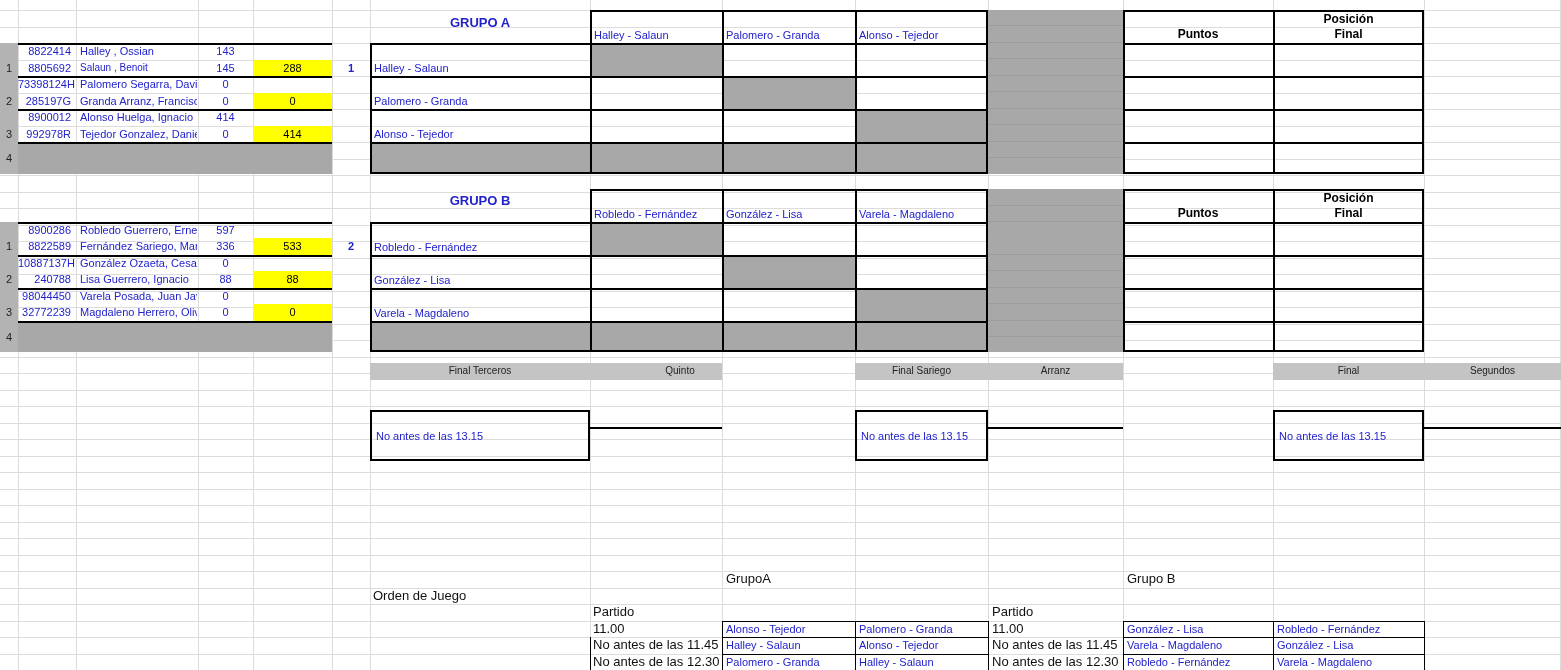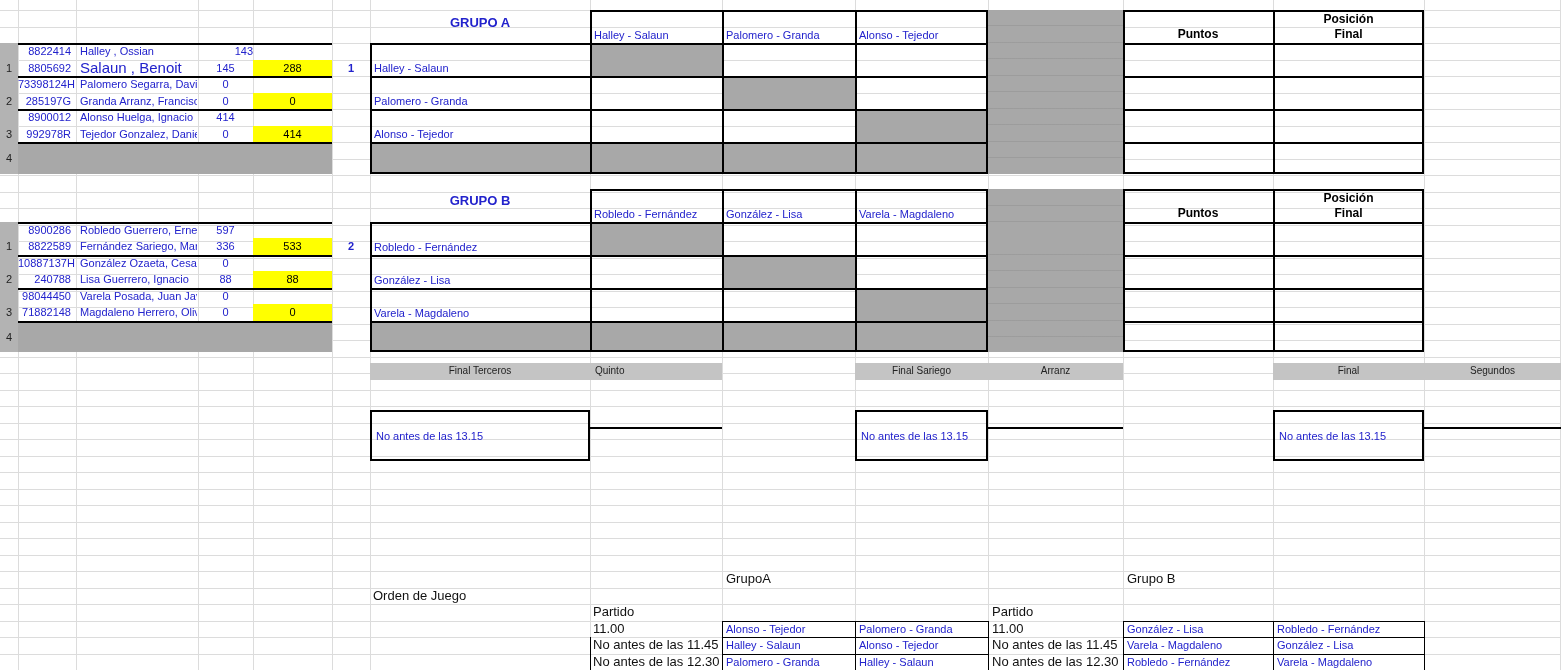--- a/index.html
+++ b/index.html
@@ -79,23 +79,23 @@
     <div style="position: absolute; left: 590px; top: 10px; width: 132px; height: 33px; display: flex; align-items: flex-end; padding: 0px 0px 2px 4px; font-size: 11px; color: rgb(34, 34, 204); white-space: nowrap; overflow: hidden;">Halley - Salaun</div>
     <div style="position: absolute; left: 722px; top: 10px; width: 133px; height: 33px; display: flex; align-items: flex-end; padding: 0px 0px 2px 4px; font-size: 11px; color: rgb(34, 34, 204); white-space: nowrap; overflow: hidden;">Palomero - Granda</div>
     <div style="position: absolute; left: 855px; top: 10px; width: 133px; height: 33px; display: flex; align-items: flex-end; padding: 0px 0px 2px 4px; font-size: 11px; color: rgb(34, 34, 204); white-space: nowrap; overflow: hidden;">Alonso - Tejedor</div>
     <div style="position: absolute; left: 1123px; top: 10px; width: 150px; height: 33px; display: flex; align-items: flex-end; justify-content: center; font-weight: bold; font-size: 12px; color: rgb(0, 0, 0); padding-bottom: 2px;">Puntos</div>
     <div style="position: absolute; left: 1273px; top: 10px; width: 151px; height: 33px; display: flex; flex-direction: column; align-items: center; justify-content: flex-end; font-weight: bold; font-size: 12px; color: rgb(0, 0, 0); padding-bottom: 1px; line-height: 15px;">
       <div style="position: static;">Posición</div>
       <div style="position: static;">Final</div>
     </div>
     <div style="position: absolute; left: 18px; top: 43px; width: 53px; height: 16.5px; line-height: 16.5px; text-align: right; font-size: 11px; color: rgb(34, 34, 204); white-space: nowrap;">8822414</div>
     <div style="position: absolute; left: 80px; top: 43px; width: 117px; height: 16.5px; line-height: 16.5px; font-size: 11px; color: rgb(34, 34, 204); overflow: hidden; white-space: nowrap;">Halley , Ossian</div>
-    <div style="position: absolute; left: 198px; top: 43px; width: 55px; height: 16.5px; line-height: 16.5px; text-align: right; font-size: 11px; color: rgb(34, 34, 204);">143</div>
+    <div style="position: absolute; left: 198px; top: 43px; width: 55px; height: 16.5px; line-height: 16.5px; text-align: center; font-size: 11px; color: rgb(34, 34, 204);">143</div>
     <div style="position: absolute; left: 18px; top: 59.5px; width: 53px; height: 16.5px; line-height: 16.5px; text-align: right; font-size: 11px; color: rgb(34, 34, 204); white-space: nowrap;">8805692</div>
-    <div style="position: absolute; left: 80px; top: 59.5px; width: 117px; height: 27px; line-height: 16.5px; font-size: 15px; color: rgb(34, 34, 204); overflow: hidden; white-space: nowrap;">Salaun , Benoit</div>
+    <div style="position: absolute; left: 80px; top: 59.5px; width: 117px; height: 27px; line-height: 16.5px; font-size: 10px; color: rgb(34, 34, 204); overflow: hidden; white-space: nowrap;">Salaun , Benoit</div>
     <div style="position: absolute; left: 198px; top: 59.5px; width: 55px; height: 16.5px; line-height: 16.5px; text-align: center; font-size: 11px; color: rgb(34, 34, 204);">145</div>
     <div style="position: absolute; left: 18px; top: 76px; width: 53px; height: 16.5px; line-height: 16.5px; text-align: right; font-size: 11px; color: rgb(34, 34, 204); white-space: nowrap;">73398124H</div>
     <div style="position: absolute; left: 80px; top: 76px; width: 117px; height: 16.5px; line-height: 16.5px; font-size: 11px; color: rgb(34, 34, 204); overflow: hidden; white-space: nowrap;">Palomero Segarra, David</div>
     <div style="position: absolute; left: 198px; top: 76px; width: 55px; height: 16.5px; line-height: 16.5px; text-align: center; font-size: 11px; color: rgb(34, 34, 204);">0</div>
     <div style="position: absolute; left: 18px; top: 92.5px; width: 53px; height: 16.5px; line-height: 16.5px; text-align: right; font-size: 11px; color: rgb(34, 34, 204); white-space: nowrap;">285197G</div>
     <div style="position: absolute; left: 80px; top: 92.5px; width: 117px; height: 16.5px; line-height: 16.5px; font-size: 11px; color: rgb(34, 34, 204); overflow: hidden; white-space: nowrap;">Granda Arranz, Francisco</div>
     <div style="position: absolute; left: 198px; top: 92.5px; width: 55px; height: 16.5px; line-height: 16.5px; text-align: center; font-size: 11px; color: rgb(34, 34, 204);">0</div>
     <div style="position: absolute; left: 18px; top: 109px; width: 53px; height: 16.5px; line-height: 16.5px; text-align: right; font-size: 11px; color: rgb(34, 34, 204); white-space: nowrap;">8900012</div>
     <div style="position: absolute; left: 80px; top: 109px; width: 117px; height: 16.5px; line-height: 16.5px; font-size: 11px; color: rgb(34, 34, 204); overflow: hidden; white-space: nowrap;">Alonso Huelga, Ignacio</div>
     <div style="position: absolute; left: 198px; top: 109px; width: 55px; height: 16.5px; line-height: 16.5px; text-align: center; font-size: 11px; color: rgb(34, 34, 204);">414</div>
@@ -178,21 +178,21 @@
     <div style="position: absolute; left: 198px; top: 238px; width: 55px; height: 16.5px; line-height: 16.5px; text-align: center; font-size: 11px; color: rgb(34, 34, 204);">336</div>
     <div style="position: absolute; left: 18px; top: 254.5px; width: 53px; height: 16.5px; line-height: 16.5px; text-align: right; font-size: 11px; color: rgb(34, 34, 204); white-space: nowrap;">10887137H</div>
     <div style="position: absolute; left: 80px; top: 254.5px; width: 117px; height: 16.5px; line-height: 16.5px; font-size: 11px; color: rgb(34, 34, 204); overflow: hidden; white-space: nowrap;">González Ozaeta, Cesar</div>
     <div style="position: absolute; left: 198px; top: 254.5px; width: 55px; height: 16.5px; line-height: 16.5px; text-align: center; font-size: 11px; color: rgb(34, 34, 204);">0</div>
     <div style="position: absolute; left: 18px; top: 271px; width: 53px; height: 16.5px; line-height: 16.5px; text-align: right; font-size: 11px; color: rgb(34, 34, 204); white-space: nowrap;">240788</div>
     <div style="position: absolute; left: 80px; top: 271px; width: 117px; height: 16.5px; line-height: 16.5px; font-size: 11px; color: rgb(34, 34, 204); overflow: hidden; white-space: nowrap;">Lisa Guerrero, Ignacio</div>
     <div style="position: absolute; left: 198px; top: 271px; width: 55px; height: 16.5px; line-height: 16.5px; text-align: center; font-size: 11px; color: rgb(34, 34, 204);">88</div>
     <div style="position: absolute; left: 18px; top: 287.5px; width: 53px; height: 16.5px; line-height: 16.5px; text-align: right; font-size: 11px; color: rgb(34, 34, 204); white-space: nowrap;">98044450</div>
     <div style="position: absolute; left: 80px; top: 287.5px; width: 117px; height: 16.5px; line-height: 16.5px; font-size: 11px; color: rgb(34, 34, 204); overflow: hidden; white-space: nowrap;">Varela Posada, Juan Javi</div>
     <div style="position: absolute; left: 198px; top: 287.5px; width: 55px; height: 16.5px; line-height: 16.5px; text-align: center; font-size: 11px; color: rgb(34, 34, 204);">0</div>
-    <div style="position: absolute; left: 18px; top: 304px; width: 53px; height: 16.5px; line-height: 16.5px; text-align: right; font-size: 11px; color: rgb(34, 34, 204); white-space: nowrap;">71882148</div>
+    <div style="position: absolute; left: 18px; top: 304px; width: 53px; height: 16.5px; line-height: 16.5px; text-align: right; font-size: 11px; color: rgb(34, 34, 204); white-space: nowrap;">32772239</div>
     <div style="position: absolute; left: 80px; top: 304px; width: 117px; height: 16.5px; line-height: 16.5px; font-size: 11px; color: rgb(34, 34, 204); overflow: hidden; white-space: nowrap;">Magdaleno Herrero, Olive</div>
     <div style="position: absolute; left: 198px; top: 304px; width: 55px; height: 16.5px; line-height: 16.5px; text-align: center; font-size: 11px; color: rgb(34, 34, 204);">0</div>
     <div style="position: absolute; left: 253px; top: 238px; width: 79px; height: 16.5px; line-height: 16.5px; text-align: center; font-size: 11px; color: rgb(0, 0, 0); background: rgb(255, 255, 0);">533</div>
     <div style="position: absolute; left: 332px; top: 238px; width: 38px; height: 16.5px; line-height: 16.5px; text-align: center; font-size: 11px; font-weight: bold; color: rgb(34, 34, 204);">2</div>
     <div style="position: absolute; left: 253px; top: 271px; width: 79px; height: 16.5px; line-height: 16.5px; text-align: center; font-size: 11px; color: rgb(0, 0, 0); background: rgb(255, 255, 0);">88</div>
     <div style="position: absolute; left: 253px; top: 304px; width: 79px; height: 16.5px; line-height: 16.5px; text-align: center; font-size: 11px; color: rgb(0, 0, 0); background: rgb(255, 255, 0);">0</div>
     <div style="position: absolute; left: 0px; top: 221.5px; width: 18px; height: 130.5px; background: rgb(179, 179, 179);"></div>
     <div style="position: absolute; left: 0px; top: 238px; width: 18px; height: 16.5px; line-height: 16.5px; text-align: center; font-size: 11px; color: rgb(34, 34, 34);">1</div>
     <div style="position: absolute; left: 0px; top: 271px; width: 18px; height: 16.5px; line-height: 16.5px; text-align: center; font-size: 11px; color: rgb(34, 34, 34);">2</div>
     <div style="position: absolute; left: 0px; top: 304px; width: 18px; height: 16.5px; line-height: 16.5px; text-align: center; font-size: 11px; color: rgb(34, 34, 34);">3</div>
@@ -243,21 +243,21 @@
     <div style="position: absolute; left: 1123px; top: 188.5px; width: 301px; height: 2px; background: rgb(0, 0, 0);"></div>
     <div style="position: absolute; left: 1123px; top: 221.5px; width: 301px; height: 2px; background: rgb(0, 0, 0);"></div>
     <div style="position: absolute; left: 1123px; top: 254.5px; width: 301px; height: 2px; background: rgb(0, 0, 0);"></div>
     <div style="position: absolute; left: 1123px; top: 287.5px; width: 301px; height: 2px; background: rgb(0, 0, 0);"></div>
     <div style="position: absolute; left: 1123px; top: 320.5px; width: 301px; height: 2px; background: rgb(0, 0, 0);"></div>
     <div style="position: absolute; left: 1123px; top: 350px; width: 301px; height: 2px; background: rgb(0, 0, 0);"></div>
     <div style="position: absolute; left: 370px; top: 363px; width: 352px; height: 16.5px; background: rgb(196, 196, 196);"></div>
     <div style="position: absolute; left: 855px; top: 363px; width: 268px; height: 16.5px; background: rgb(196, 196, 196);"></div>
     <div style="position: absolute; left: 1273px; top: 363px; width: 288px; height: 16.5px; background: rgb(196, 196, 196);"></div>
     <div style="position: absolute; left: 370px; top: 363px; width: 220px; height: 16.5px; line-height: 16.5px; text-align: center; font-size: 10px; color: rgb(34, 34, 34); white-space: nowrap;">Final Terceros</div>
-    <div style="position: absolute; left: 595px; top: 363px; width: 132px; height: 16.5px; line-height: 16.5px; font-size: 10px; color: rgb(34, 34, 34); white-space: nowrap;">Quinto</div>
+    <div style="position: absolute; left: 614px; top: 363px; width: 132px; height: 16.5px; line-height: 16.5px; text-align: center; font-size: 10px; color: rgb(34, 34, 34); white-space: nowrap;">Quinto</div>
     <div style="position: absolute; left: 855px; top: 363px; width: 133px; height: 16.5px; line-height: 16.5px; text-align: center; font-size: 10px; color: rgb(34, 34, 34); white-space: nowrap;">Final Sariego</div>
     <div style="position: absolute; left: 988px; top: 363px; width: 135px; height: 16.5px; line-height: 16.5px; text-align: center; font-size: 10px; color: rgb(34, 34, 34); white-space: nowrap;">Arranz</div>
     <div style="position: absolute; left: 1273px; top: 363px; width: 151px; height: 16.5px; line-height: 16.5px; text-align: center; font-size: 10px; color: rgb(34, 34, 34); white-space: nowrap;">Final</div>
     <div style="position: absolute; left: 1424px; top: 363px; width: 137px; height: 16.5px; line-height: 16.5px; text-align: center; font-size: 10px; color: rgb(34, 34, 34); white-space: nowrap;">Segundos</div>
     <div style="position: absolute; left: 370px; top: 410px; width: 220px; height: 51px; border: 2px solid rgb(0, 0, 0);"></div>
     <div style="position: absolute; left: 376px; top: 428px; width: 210px; height: 16px; line-height: 16px; font-size: 11px; color: rgb(34, 34, 204); white-space: nowrap;">No antes de las 13.15</div>
     <div style="position: absolute; left: 855px; top: 410px; width: 133px; height: 51px; border: 2px solid rgb(0, 0, 0);"></div>
     <div style="position: absolute; left: 861px; top: 428px; width: 123px; height: 16px; line-height: 16px; font-size: 11px; color: rgb(34, 34, 204); white-space: nowrap;">No antes de las 13.15</div>
     <div style="position: absolute; left: 1273px; top: 410px; width: 151px; height: 51px; border: 2px solid rgb(0, 0, 0);"></div>
     <div style="position: absolute; left: 1279px; top: 428px; width: 141px; height: 16px; line-height: 16px; font-size: 11px; color: rgb(34, 34, 204); white-space: nowrap;">No antes de las 13.15</div>

